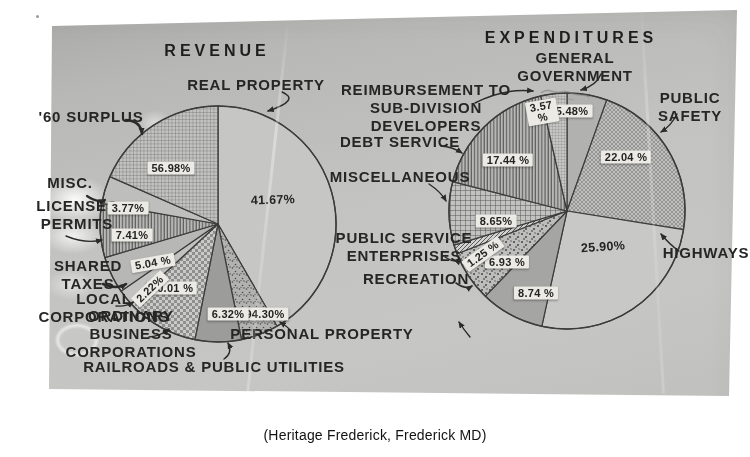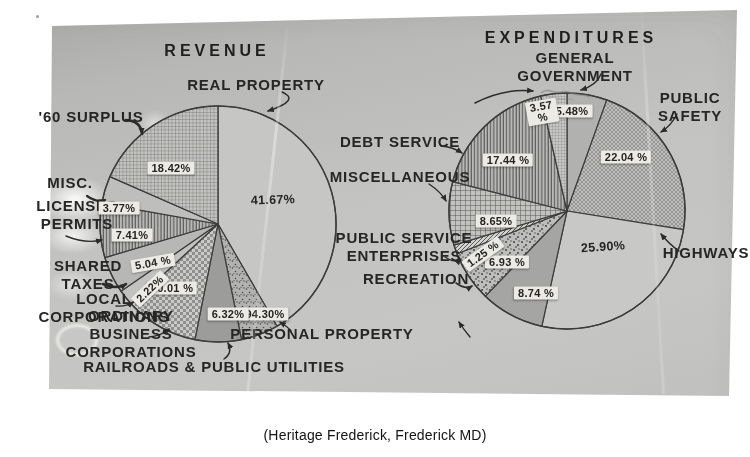--- a/index.html
+++ b/index.html
@@ -153,41 +153,44 @@
 CORPORATIONS</div>
       <div class="pct patch" style="left: 150px; top: 289px; transform: translate(-50%, -50%) rotate(-44deg);">2.22%</div>
       <div class="callout" style="left: 104px; top: 308px;">LOCAL
 CORPORATIONS</div>
       <div class="pct patch" style="left: 153px; top: 263px; transform: translate(-50%, -50%) rotate(-10deg);">5.04 %</div>
       <div class="callout" style="left: 88px; top: 275px;">SHARED
 TAXES</div>
       <div class="pct patch" style="left: 132px; top: 235px; transform: translate(-50%, -50%) rotate(0deg);">7.41%</div>
       <div class="callout" style="left: 77px; top: 215px;">LICENSES
 PERMITS</div>
-      <div class="pct patch" style="left: 119px; top: 208px; transform: translate(-50%, -50%) rotate(0deg);">3.77%</div>
+      <div class="pct patch" style="left: 128px; top: 208px; transform: translate(-50%, -50%) rotate(0deg);">3.77%</div>
       <div class="callout" style="left: 70px; top: 183px;">MISC.</div>
-      <div class="pct patch" style="left: 171px; top: 168px; transform: translate(-50%, -50%) rotate(0deg);">18.42%</div>
+      <div class="pct patch" style="left: 171px; top: 168px; transform: translate(-50%, -50%) rotate(0deg);">56.98%</div>
       <div class="callout" style="left: 91px; top: 117px;">'60 SURPLUS</div>
       <div class="pct patch" style="left: 572px; top: 111px; transform: translate(-50%, -50%) rotate(0deg);">5.48%</div>
       <div class="callout" style="left: 575px; top: 67px;">GENERAL GOVERNMENT</div>
       <div class="pct patch" style="left: 626px; top: 157px; transform: translate(-50%, -50%) rotate(0deg);">22.04 %</div>
       <div class="callout" style="left: 690px; top: 107px;">PUBLIC SAFETY</div>
       <div class="pct plainpct" style="left: 603px; top: 247px; transform: translate(-50%, -50%) rotate(-4deg);">25.90%</div>
       <div class="callout" style="left: 706px; top: 253px;">HIGHWAYS</div>
       <div class="pct patch" style="left: 536px; top: 293px; transform: translate(-50%, -50%) rotate(0deg);">8.74 %</div>
       <div class="pct patch" style="left: 507px; top: 262px; transform: translate(-50%, -50%) rotate(0deg);">6.93 %</div>
       <div class="callout" style="left: 416px; top: 279px;">RECREATION</div>
       <div class="pct patch" style="left: 483px; top: 254px; transform: translate(-50%, -50%) rotate(-36deg);">1.25 %</div>
       <div class="callout" style="left: 404px; top: 247px;">PUBLIC SERVICE
 ENTERPRISES</div>
       <div class="pct patch" style="left: 496px; top: 221px; transform: translate(-50%, -50%) rotate(0deg);">8.65%</div>
       <div class="callout" style="left: 400px; top: 177px;">MISCELLANEOUS</div>
       <div class="pct patch" style="left: 508px; top: 160px; transform: translate(-50%, -50%) rotate(0deg);">17.44 %</div>
       <div class="callout" style="left: 400px; top: 142px;">DEBT SERVICE</div>
       <div class="pct patch" style="left: 542px; top: 112px; transform: translate(-50%, -50%) rotate(-10deg);">3.57
 %</div>
+      <div class="callout" style="left: 426px; top: 108px;">REIMBURSEMENT TO
+SUB-DIVISION
+DEVELOPERS</div>
     </div>
 
   <div class="chart-title" id="title-0" style="left:217px;top:51px;">REVENUE</div>
   <div class="chart-title" id="title-1" style="left:571px;top:38px;">EXPENDITURES</div>
 
   <div class="caption">(Heritage Frederick, Frederick MD)</div>
 </div>
 
 </body></html>

